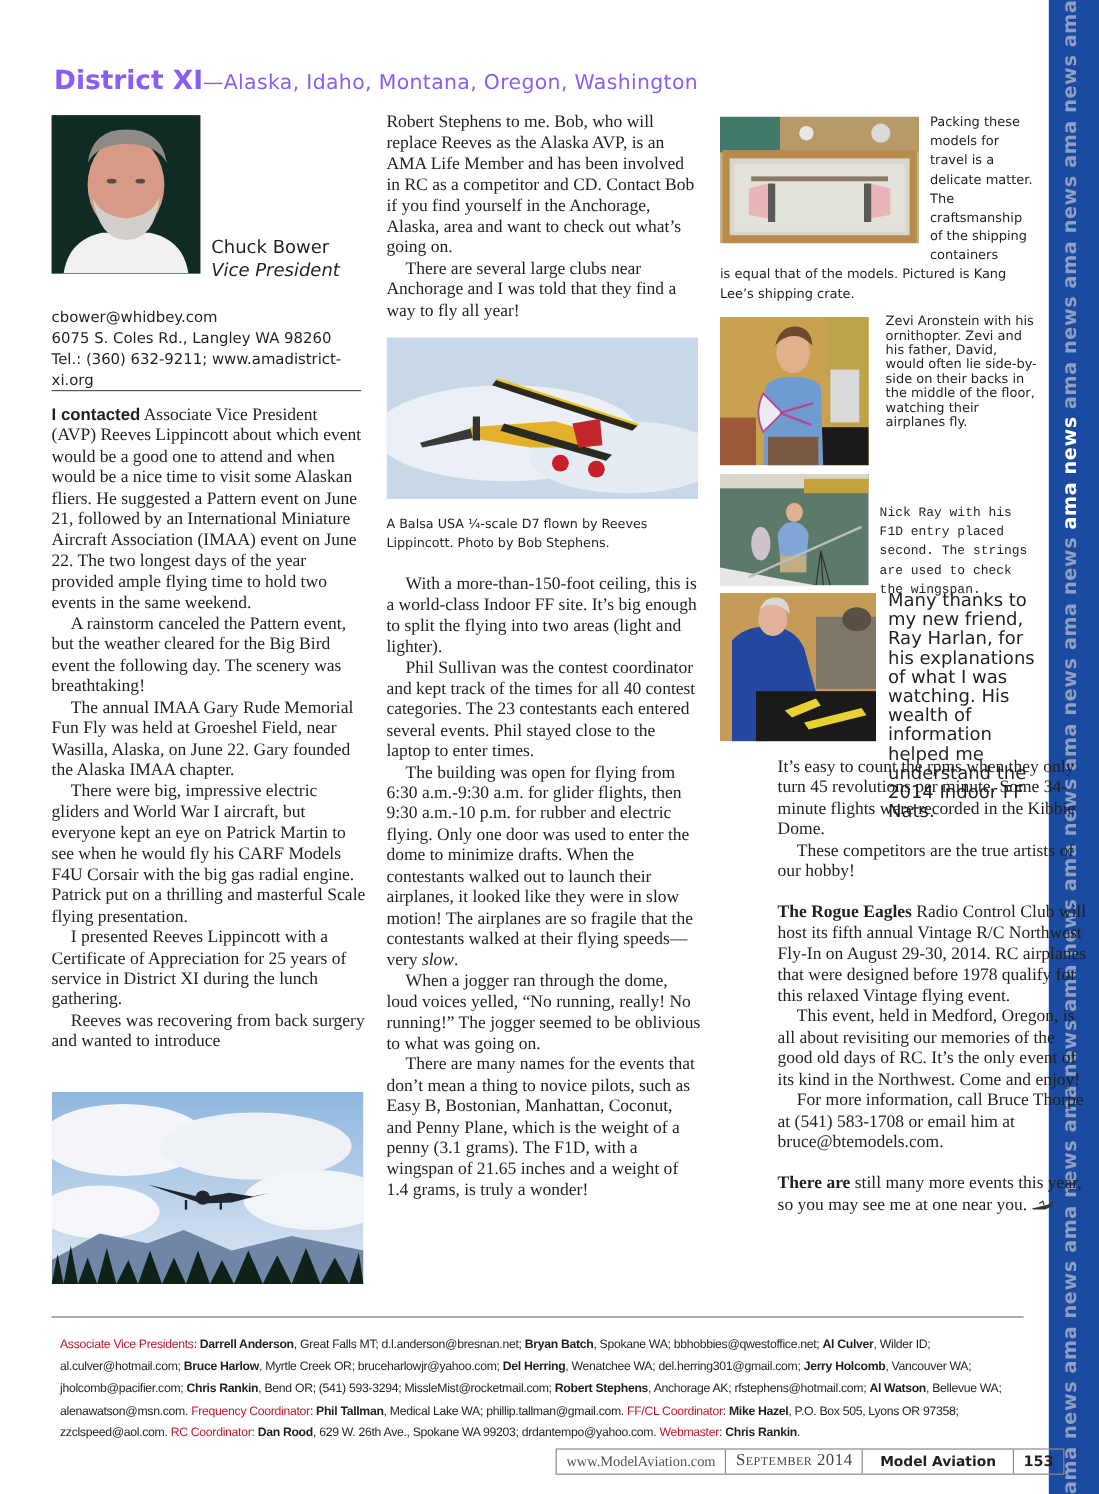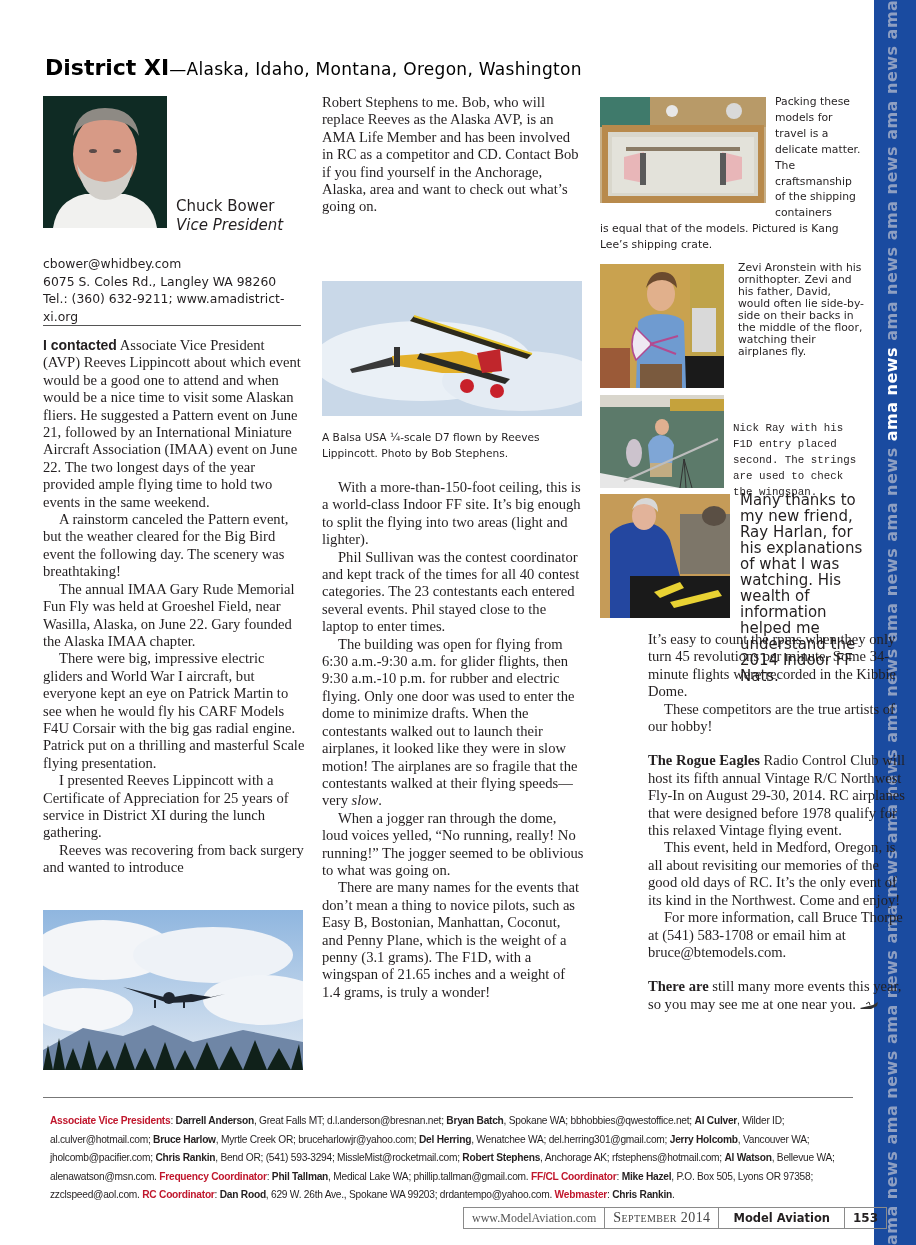--- a/index.html
+++ b/index.html
@@ -5,21 +5,21 @@
   * { box-sizing: border-box; margin: 0; padding: 0; }
   html, body { width: 916px; height: 1245px; background: #fff; overflow: hidden; }
   body { position: relative; font-family: "Liberation Serif", serif; color: #231f20; }
 
   .serif { font-family: "Liberation Serif", serif; font-size: 14.6px; line-height: 17.4px; }
   .indent { text-indent: 16px; }
   .lead { font-family: "Liberation Sans", sans-serif; font-weight: bold; font-size: 14px; }
   .leadserif { font-weight: bold; }
 
   
-  .page-title { position: absolute; left: 45px; top: 55px; white-space: nowrap; color: #000000; font-family: "DejaVu Sans", sans-serif; }
+  .page-title { position: absolute; left: 45px; top: 55px; white-space: nowrap; color: #8b5cf6; font-family: "DejaVu Sans", sans-serif; }
   .page-title .t1 { font-weight: bold; font-size: 22px; }
   .page-title .t2 { font-size: 17px; letter-spacing: 0.3px; }
 
   
   .sidebar { position: absolute; left: 874px; top: 0; width: 42px; height: 1245px; background: #1a4ba0; overflow: hidden; }
   .sidebar-text { position: absolute; left: 21px; top: 1245px; transform-origin: 0 0; transform: rotate(-90deg) translateY(-13px); white-space: nowrap;
     font-family: "DejaVu Sans", sans-serif; font-weight: bold; font-size: 16px; letter-spacing: 0.5px; color: #8e9fc2; }
   .sidebar-text b { color: #ffffff; }
 
   
@@ -47,21 +47,21 @@
   .cap-nick { position: absolute; left: 733px; top: 410px; width: 132px; font-family: Liberation Mono, monospace; font-size: 10.8px; line-height: 16px; margin-top: 10px; }
   .photo-ray { position: absolute; left: 600px; top: 494px; width: 130px; height: 124px; overflow: hidden; }
   .cap-ray { position: absolute; left: 740px; top: 492px; width: 128px; font-family: "DejaVu Sans", sans-serif; font-size: 15px; line-height: 16px; }
   .col3 { position: absolute; left: 600px; top: 631px; width: 262px; margin-left: 48px; }
   .para-gap { margin-top: 17px; }
   .endmark { display: inline-block; width: 20px; height: 9px; margin-left: 3px; vertical-align: middle; }
 
   
   .rule2 { position: absolute; left: 43px; top: 1097px; width: 810px; height: 1px; background: #777; }
   .officers { position: absolute; left: 50px; top: 1112px; width: 810px; font-family: "Liberation Sans", sans-serif; font-size: 10.2px; line-height: 18.5px; letter-spacing: -0.25px; color: #231f20; }
-  .officers .role { color: #c0172d; font-weight: bold; }
+  .officers .role { color: #c0172d; font-weight: normal; }
   .officers b { font-weight: bold; }
   .footer-bar { position: absolute; left: 463px; top: 1207px; height: 22px; display: flex; border: 1px solid #8a8a8a; }
   .footer-bar > div { padding: 0 8px; display: flex; align-items: center; border-right: 1px solid #8a8a8a; font-size: 12px; white-space: nowrap; }
   .footer-bar > div:last-child { border-right: none; }
   .fb-url { font-family: "Liberation Serif", serif; color: #555; }
   .fb-date { font-family: "Liberation Serif", serif; font-variant: small-caps; font-size: 14px !important; letter-spacing: 0.4px; color: #444; }
   .fb-mag { font-family: "DejaVu Sans", sans-serif; font-weight: bold; font-size: 11.5px !important; padding: 0 14px !important; }
   .fb-page { font-family: "DejaVu Sans", sans-serif; font-weight: bold; font-size: 12px; }
   svg { display: block; }
 </style>
@@ -126,20 +126,21 @@
     <path d="M0 160 L5 135 L10 160 L16 128 L22 160 L30 138 L38 160 L46 130 L54 160 L64 140 L72 160 L82 132 L92 160 L102 138 L112 160 L122 132 L132 160 L142 140 L152 160 L164 132 L176 160 L188 136 L200 160 L212 130 L224 160 L236 138 L248 160 L256 134 L260 160 Z" fill="#10211a"></path>
     <path d="M80 77 L125 88 L148 84 L168 87 L182 84 L150 92 L125 93 Z" fill="#1f2630"></path>
     <circle cx="126" cy="88" r="6" fill="#1f2630"></circle>
     <rect x="111" y="90" width="2" height="8" fill="#1f2630"></rect>
     <rect x="140" y="90" width="2" height="8" fill="#1f2630"></rect>
   </svg>
 </div>
 
 <div class="col2a serif">
   <p>Robert Stephens to me. Bob, who will replace Reeves as the Alaska AVP, is an AMA Life Member and has been involved in RC as a competitor and CD. Contact Bob if you find yourself in the Anchorage, Alaska, area and want to check out what’s going on.</p>
+  <p class="indent">There are several large clubs near Anchorage and I was told that they find a way to fly all year!</p>
 </div>
 
 <div class="photo-d7">
   <svg width="260" height="135" viewBox="0 0 260 135">
     <rect width="260" height="135" fill="#c9d8e8"></rect>
     <ellipse cx="100" cy="80" rx="110" ry="40" fill="#eaf0f6"></ellipse>
     <ellipse cx="200" cy="100" rx="80" ry="30" fill="#e4ebf3"></ellipse>
     <path d="M92 35 L210 73 L205 78 L88 40 Z" fill="#2d2a1c"></path>
     <path d="M92 35 L210 73" stroke="#e8c62a" stroke-width="2"></path>
     <path d="M70 75 L140 70 L175 80 L170 92 L120 92 L70 84 Z" fill="#e3b02a"></path>

